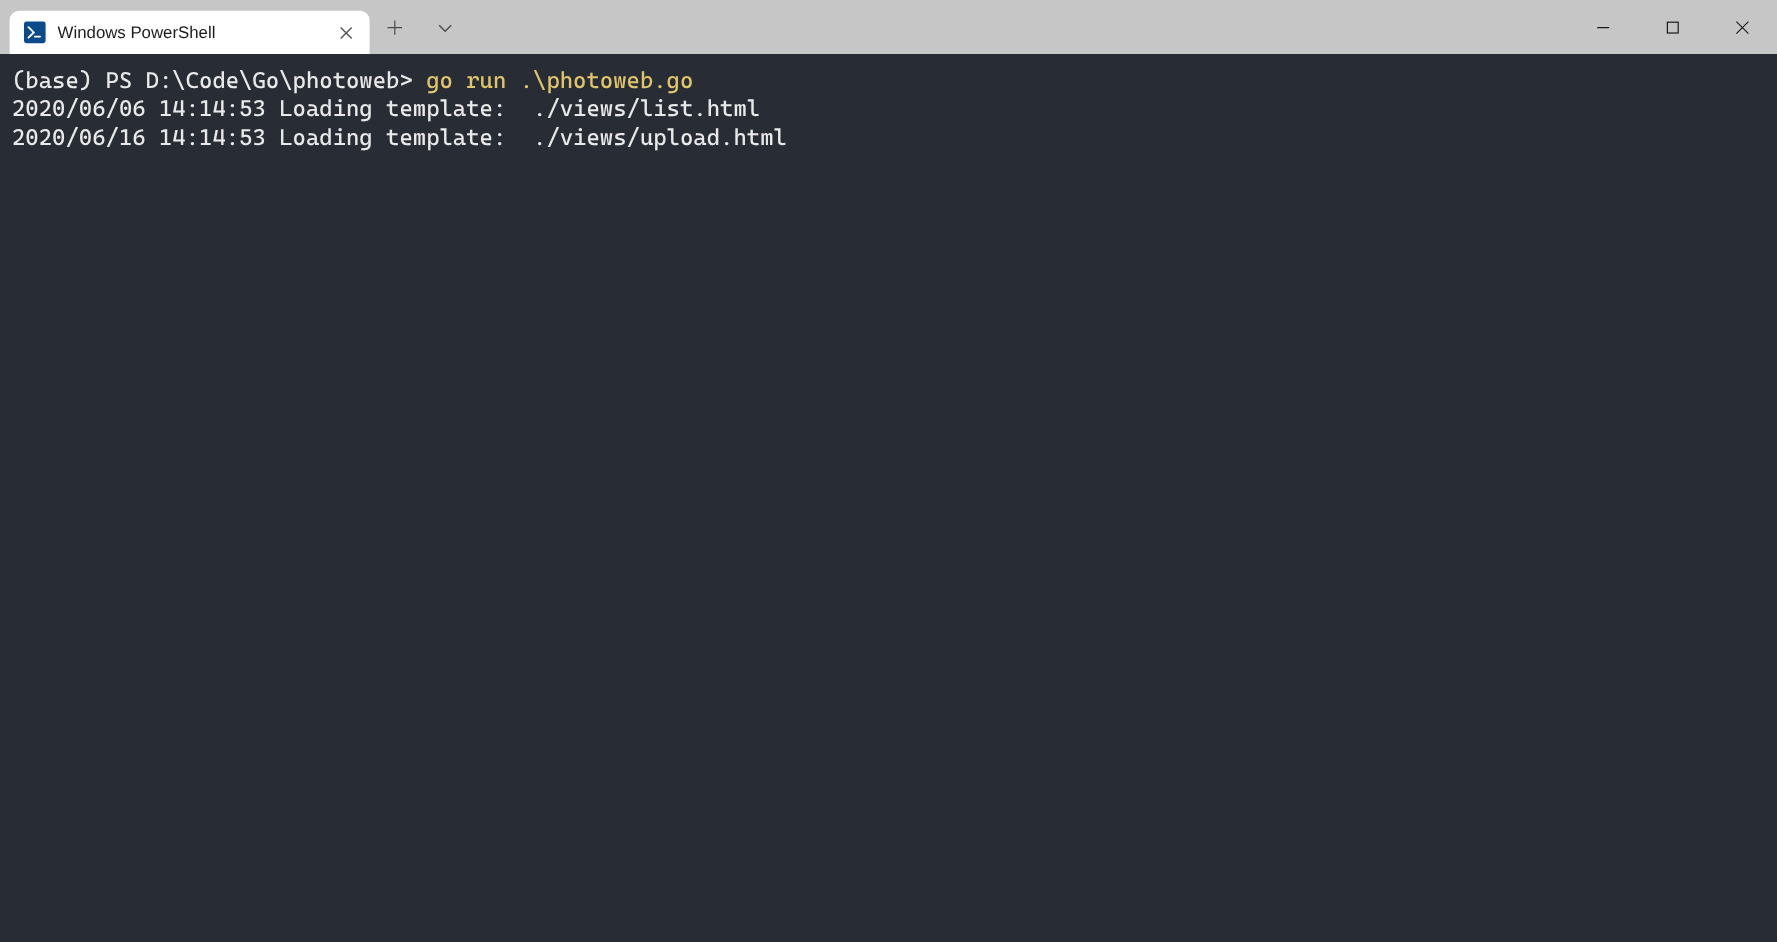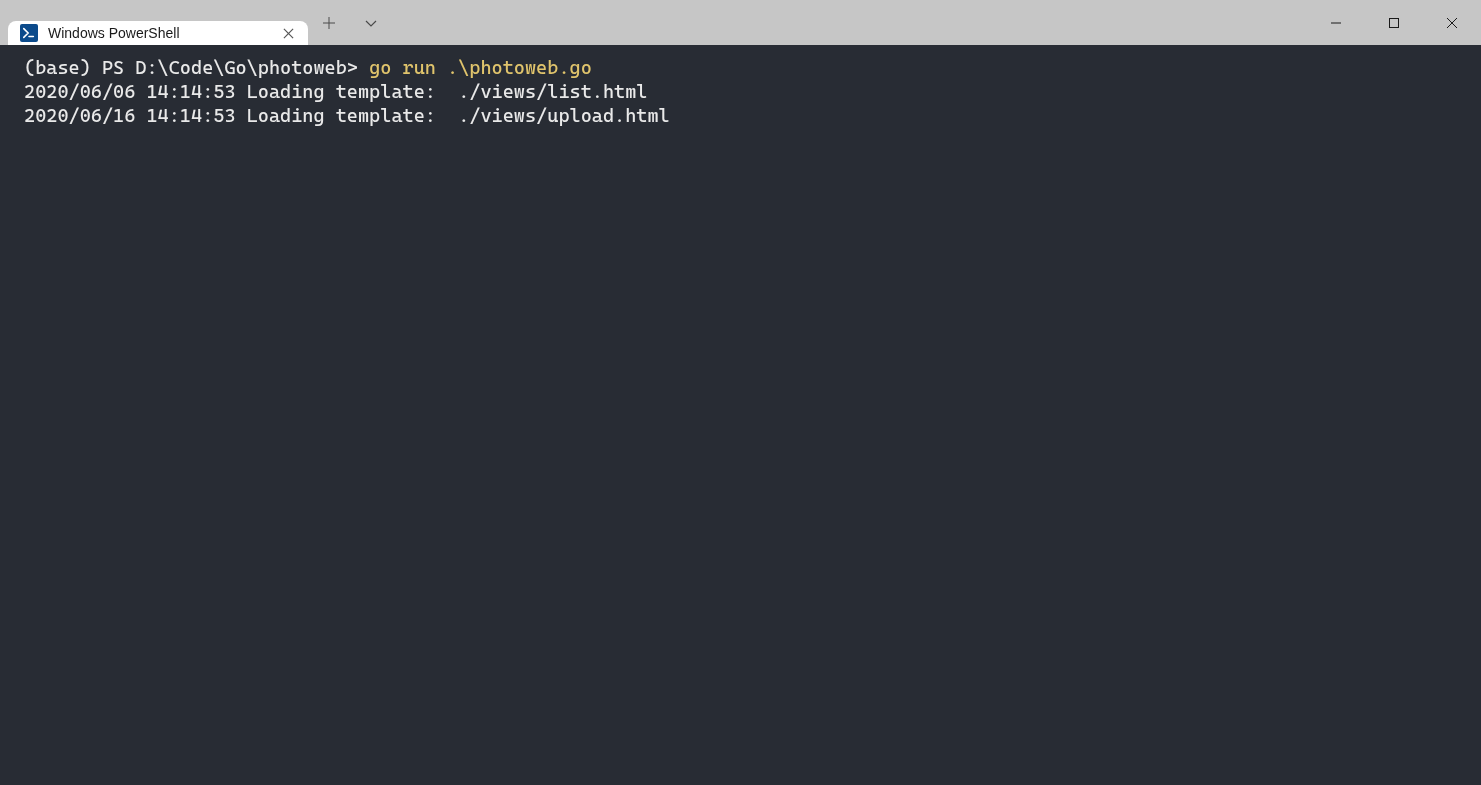--- a/index.html
+++ b/index.html
@@ -24,21 +24,21 @@
       position: relative;
     }
     .tab-row {
       display: flex;
       align-items: flex-end;
       padding-left: 8px;
       height: 100%;
     }
     .tab {
       background: #ffffff;
-      height: 24px;
+      height: 36px;
       min-width: 300px;
       display: flex;
       align-items: center;
       padding: 0 10px 0 12px;
       border-radius: 8px 8px 0 0;
       margin-top: 8px;
       gap: 10px;
       position: relative;
     }
     .tab-icon {
@@ -119,21 +119,21 @@
     .win-btn svg {
       width: 12px;
       height: 12px;
       stroke: #1a1a1a;
       stroke-width: 1;
       fill: none;
     }
     .terminal {
       flex: 1;
       background: #282c34;
-      padding: 10px 24px;
+      padding: 10px 10px;
       font-family: 'Cascadia Code', 'Cascadia Mono', 'Consolas', monospace;
       font-size: 19px;
       line-height: 24px;
       color: #e9e9e9;
       white-space: pre;
       overflow: hidden;
       font-weight: 500;
     }
     .prompt-line {
       display: block;

